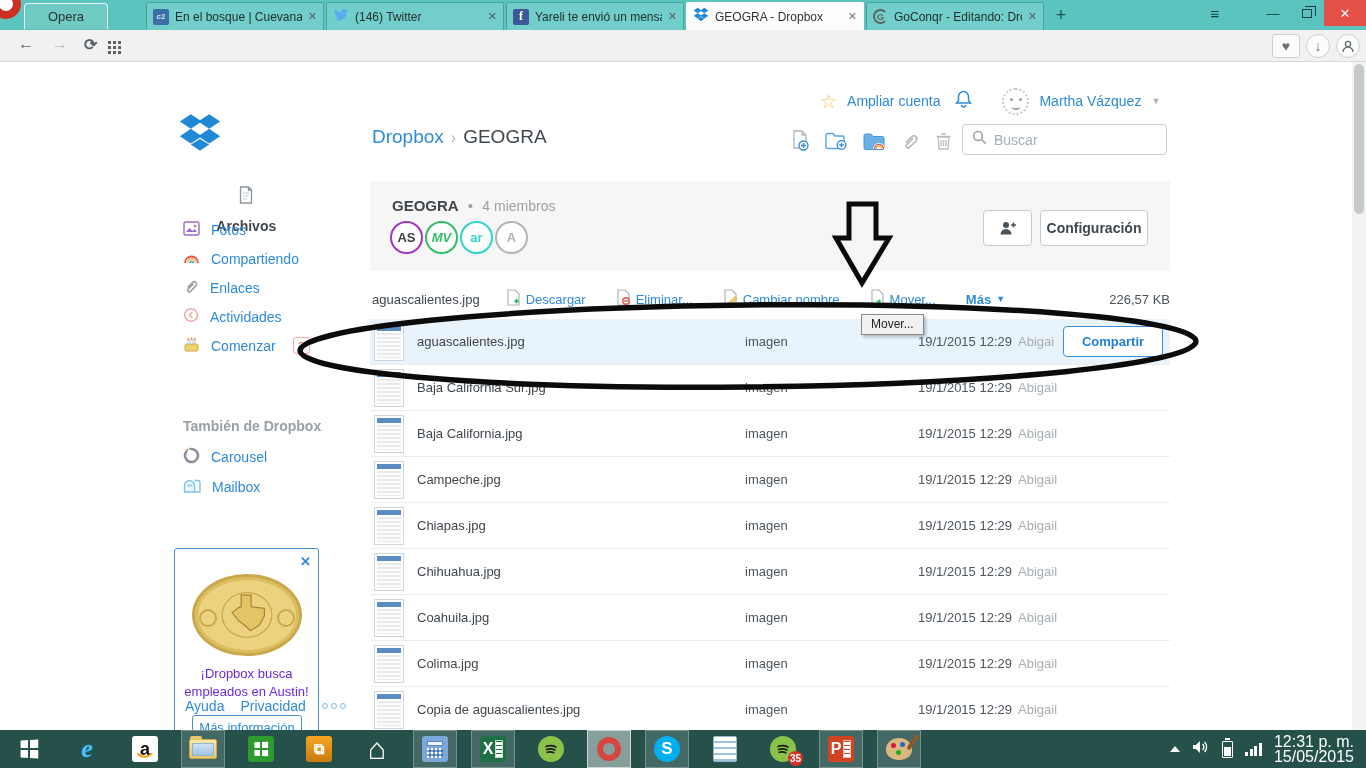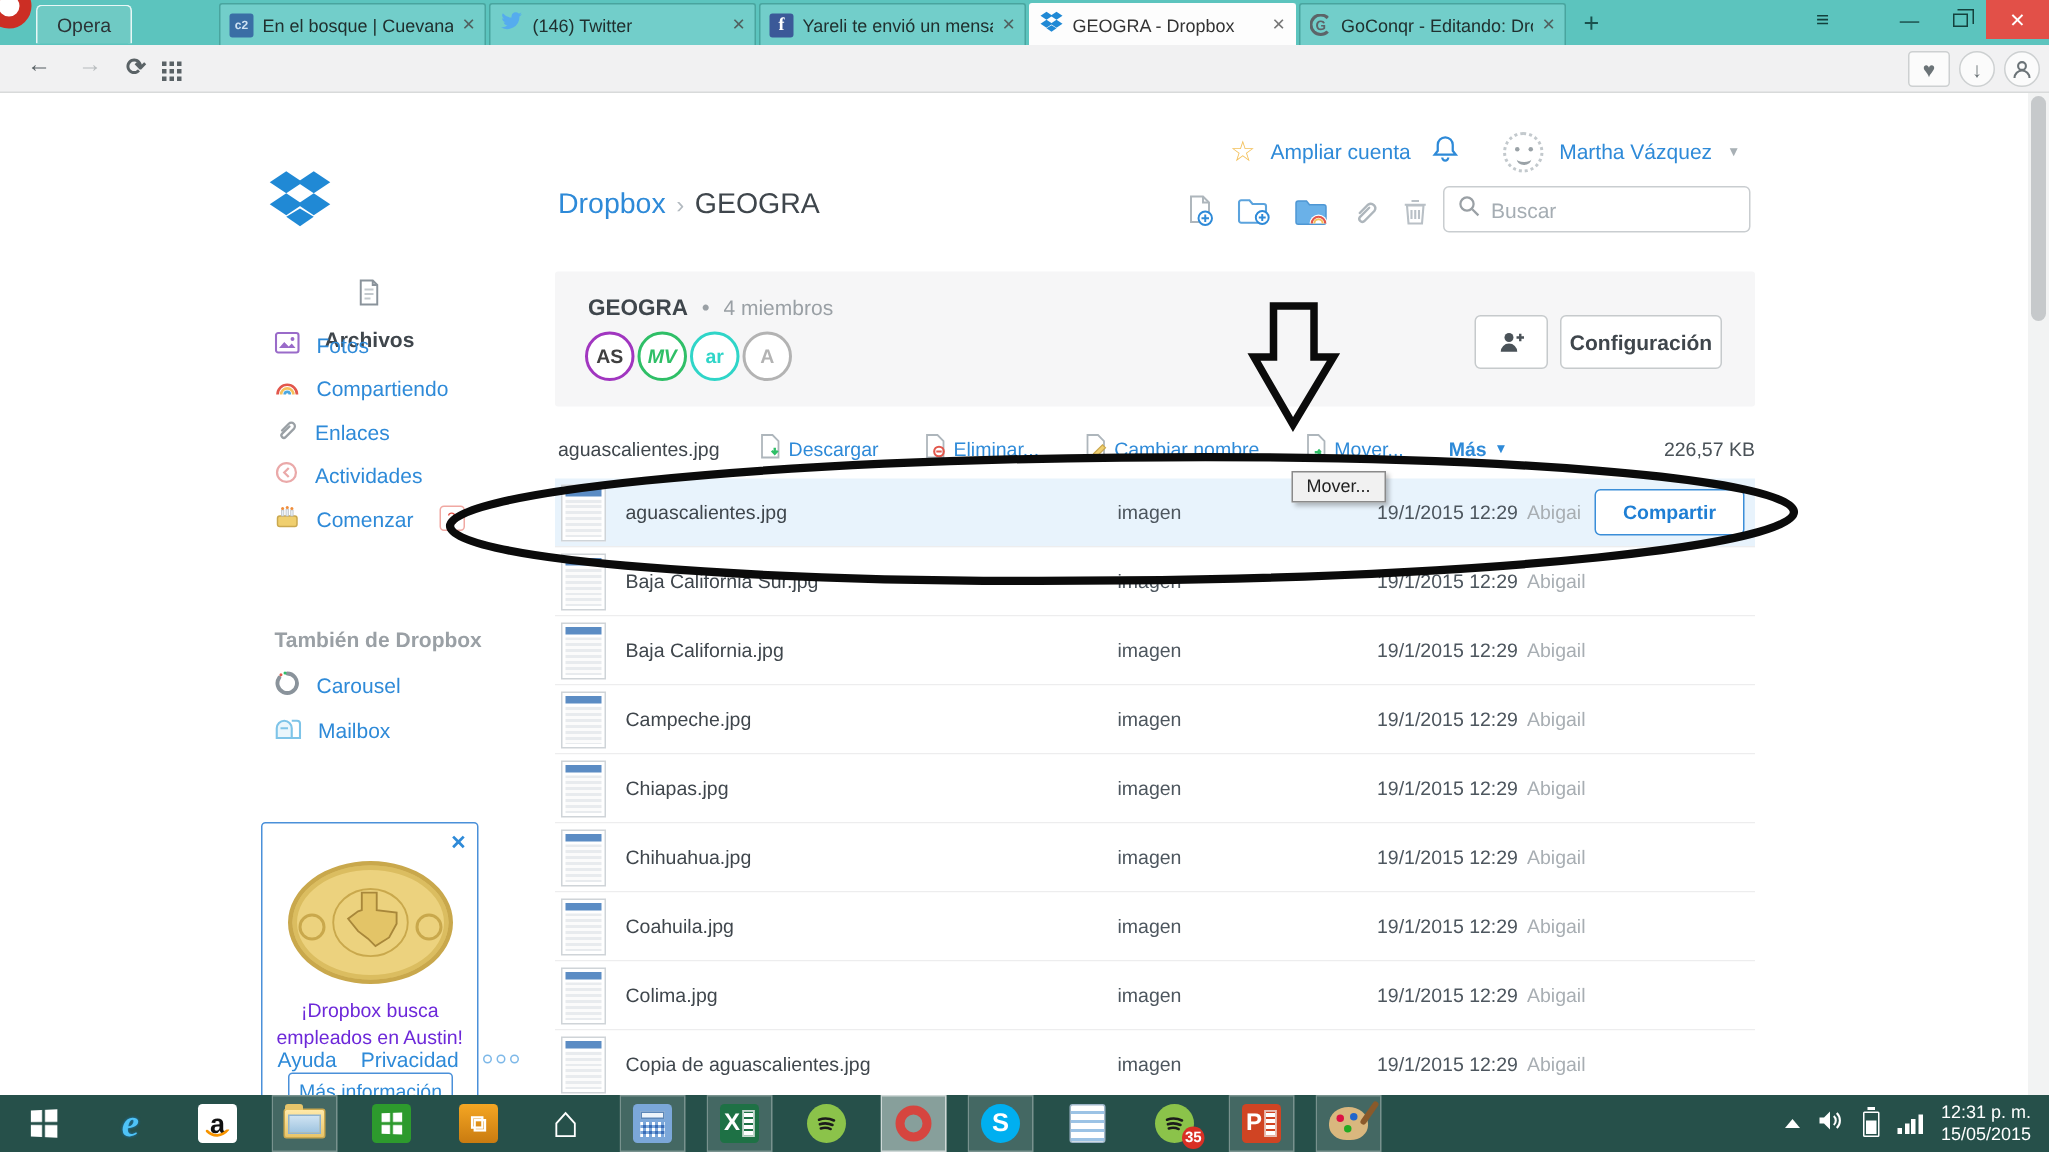--- a/index.html
+++ b/index.html
@@ -3,21 +3,21 @@
 <meta charset="utf-8">
 <style>
   * { margin:0; padding:0; box-sizing:border-box; }
   html,body { width:1366px; height:768px; overflow:hidden; }
   body { font-family:"Liberation Sans", sans-serif; background:#fff; }
   #screen { position:relative; width:1366px; height:768px; overflow:hidden; background:#fff; }
 
   
   .tabbar { position:absolute; left:0; top:0; width:1366px; height:30px; background:#5cc4be; }
   .opera-blob { position:absolute; left:-9px; top:-11px; width:30px; height:30px; border:8px solid #cc2e24; border-radius:50%; background:#fff; }
-  .opera-btn { position:absolute; left:24px; top:3px; width:64px; height:26px; background:#6fcac4; border:1px solid #e8f7f6; border-bottom:none; border-radius:4px 4px 0 0; color:#2c3437; font-size:13px; text-align:center; line-height:25px; }
+  .opera-btn { position:absolute; left:24px; top:3px; width:84px; height:26px; background:#6fcac4; border:1px solid #e8f7f6; border-bottom:none; border-radius:4px 4px 0 0; color:#2c3437; font-size:13px; text-align:center; line-height:25px; }
   .tabs { position:absolute; left:146px; top:2px; display:flex; height:28px; }
   .tab { position:relative; width:178px; height:28px; background:#72ceca; border:1px solid #49a49e; border-bottom:none; margin-right:2px; display:flex; align-items:center; padding:0 6px; gap:6px; border-radius:2px 2px 0 0; }
   .tab.active { background:#fdfdfd; border-color:#fdfdfd; }
   .tab .t-title { flex:1; font-size:12px; color:#20302f; white-space:nowrap; overflow:hidden; }
   .tab.active .t-title { color:#333; }
   .tab .t-close { font-size:11px; color:#51605f; cursor:default; }
   .tab.active .t-close { color:#777; }
   .newtab-btn { width:30px; height:28px; color:#19514d; font-size:18px; text-align:center; line-height:26px; }
   .win-controls { position:absolute; right:0; top:0; height:26px; display:flex; }
   .menu-btn { position:absolute; right:134px; top:4px; width:34px; height:22px; color:#13403c; font-size:15px; letter-spacing:0; text-align:center; line-height:20px; font-weight:bold; }
@@ -137,21 +137,21 @@
   .tb-ic.active { background:rgba(255,255,255,.45); box-shadow:inset 0 0 0 1px rgba(255,255,255,.6); }
   .sq { width:26px; height:26px; border-radius:3px; display:flex; align-items:center; justify-content:center; font-weight:bold; }
   .tb-badge { position:absolute; right:2px; bottom:2px; min-width:15px; height:15px; background:#d93025; color:#fff; border-radius:50%; font-size:10px; font-weight:bold; text-align:center; line-height:15px; }
   .tray { margin-left:auto; display:flex; align-items:center; gap:12px; padding-right:12px; color:#fff; }
   .tray-up { width:0; height:0; border-left:5px solid transparent; border-right:5px solid transparent; border-bottom:6px solid #fff; }
   .battery { width:11px; height:17px; border:1.5px solid #fff; border-radius:1px; position:relative; }
   .battery::before { content:""; position:absolute; left:2px; top:-4px; width:5px; height:2px; background:#fff; }
   .battery::after { content:""; position:absolute; left:1px; bottom:1px; right:1px; height:9px; background:#fff; }
   .bars { display:flex; align-items:flex-end; gap:1.5px; }
   .bars i { width:3px; background:#fff; }
-  .clock { font-size:12px; text-align:right; line-height:15px; }
+  .clock { font-size:16px; text-align:right; line-height:15px; }
 
   
   .note-ic { width:24px; height:26px; background:#fdfdfd; border:1px solid #9fb6c9; border-radius:2px; background-image:repeating-linear-gradient(#fff 0 4px, #9cc3e5 4px 6px); }
   
   .folder-ic { width:28px; height:20px; background:linear-gradient(#ffe9a8,#e8c56a); border-radius:2px; position:relative; border:1px solid #caa84f; }
   .folder-ic::before { content:""; position:absolute; left:0; top:-4px; width:12px; height:4px; background:#e8c56a; border-radius:2px 2px 0 0; }
   .folder-ic::after { content:""; position:absolute; left:2px; top:3px; right:2px; bottom:2px; background:linear-gradient(#cfe3f2,#9fc4e0); border:1px solid #8fb3d0; }
   
   .palette { width:26px; height:22px; background:#d9b77e; border-radius:50% 50% 45% 45%; position:relative; }
   .palette::before { content:""; position:absolute; left:5px; top:5px; width:5px; height:5px; border-radius:50%; background:#d14; box-shadow:9px -1px 0 #26c, 5px 7px 0 #2a2; }

